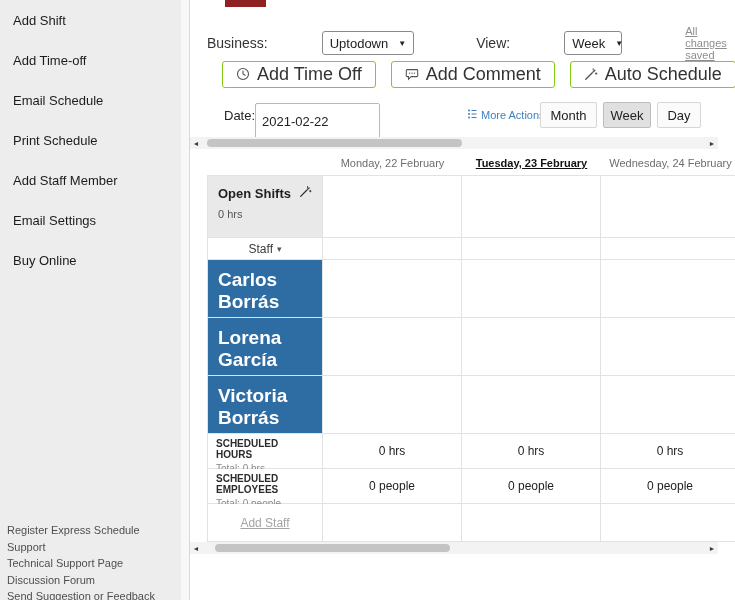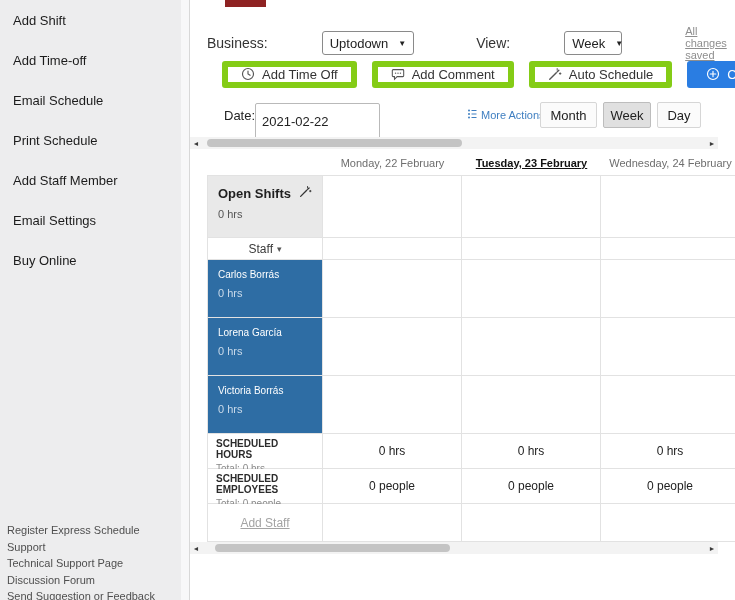--- a/index.html
+++ b/index.html
@@ -20,21 +20,21 @@
   .biz-row{position:absolute;left:17px;top:29px;right:4px;height:28px;display:flex;align-items:center;gap:46px;}
   .lbl{font-size:14px;color:#333;}
   .selectbox{display:flex;align-items:center;justify-content:space-between;border:1px solid #8a8a8a;border-radius:3px;background:#fff;height:24px;padding:0 7px;font-size:13px;color:#222;margin-left:8px;cursor:pointer;box-sizing:border-box;}
   .selectbox .chev{font-size:8px;color:#222;margin-left:10px;}
   .sel-biz{width:156px;}
   .sel-view{width:58px;}
   .saved{margin-left:17px;font-size:11px;color:#8e8e8e;text-decoration:underline;}
   .refresh{margin-left:16px;font-size:11px;color:#4a8ed2;cursor:pointer;}
 
   .btn-row{position:absolute;left:32px;top:60px;right:18px;height:28px;display:flex;align-items:center;gap:15px;}
-  .btn{height:27px;display:inline-flex;align-items:center;gap:7px;padding:0 13px;background:#fff;border:6px solid #84cc16;border-radius:3px;font-size:13px;color:#333;cursor:pointer;box-sizing:border-box;white-space:nowrap;}
+  .btn{height:27px;display:inline-flex;align-items:center;gap:7px;padding:0 13px;background:#fff;border:1px solid #84cc16;border-radius:3px;font-size:18px;color:#333;cursor:pointer;box-sizing:border-box;white-space:nowrap;}
   .btn .ic{display:inline-flex;color:#555;}
   .btn-primary{margin-left:auto;background:#2a7de2;border-color:#2a7de2;color:#fff;}
   .btn-primary .ic{color:#fff;}
 
   .date-row{position:absolute;left:0;top:100px;right:0;height:30px;}
   .date-lbl{position:absolute;left:34px;top:8px;font-size:13px;color:#222;}
   .date-input{position:absolute;left:65px;top:3px;width:125px;height:36px;border:1px solid #b9b9b9;border-radius:2px;font-size:13px;color:#222;padding:0 6px;box-sizing:border-box;font-family:"Liberation Sans",sans-serif;}
   .more-actions{position:absolute;left:278px;top:9px;font-size:11px;color:#3f7fc1;cursor:pointer;display:flex;align-items:center;gap:4px;}
   .seg-btn{position:absolute;top:2px;height:26px;display:flex;align-items:center;justify-content:center;background:#fbfbfb;border:1px solid #d6d6d6;border-radius:2px;font-size:13px;color:#222;cursor:pointer;box-sizing:border-box;}
   .seg-month{left:350px;width:57px;}
@@ -65,21 +65,21 @@
   .hcell.today{color:#111;font-weight:bold;text-decoration:underline;}
   .r-open .cell{height:62px;}
   .open-cell{background:#e9e9e9;padding:9px 10px;}
   .open-title{display:flex;justify-content:space-between;align-items:center;font-size:13px;font-weight:bold;color:#1f1f1f;}
   .sub-hrs{margin-top:7px;font-size:11px;color:#555;}
   .r-staffhead .cell{height:22px;}
   .staffhead-cell{display:flex;align-items:center;justify-content:center;gap:4px;font-size:12px;color:#3a3a3a;cursor:pointer;}
   .staffhead-cell .arrow{font-size:9px;color:#555;}
   .r-staff .cell{height:58px;}
   .staff-cell{background:#2e6da4;padding:9px 10px;cursor:pointer;}
-  .staff-name{font-size:10px;font-weight:normal;color:#fff;}
+  .staff-name{font-size:19px;font-weight:bold;color:#fff;}
   .staff-hrs{margin-top:7px;font-size:11px;color:#c9daea;}
   .r-tot .cell{height:35px;}
   .tot-cell{padding:4px 8px;}
   .tot-label{font-size:10px;font-weight:bold;color:#2b2b2b;}
   .tot-sub{font-size:10px;color:#8a8a8a;margin-top:3px;}
   .tot-val{display:flex;align-items:center;justify-content:center;font-size:12px;color:#222;}
   .r-add .cell{height:38px;}
   .add-cell{display:flex;align-items:center;justify-content:center;}
   .add-link{font-size:12px;color:#a3a3a3;text-decoration:underline;cursor:pointer;}
 </style>

